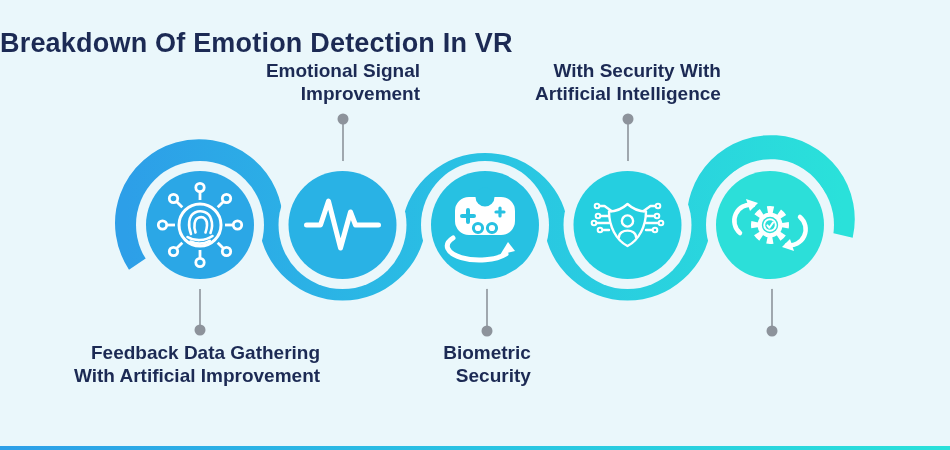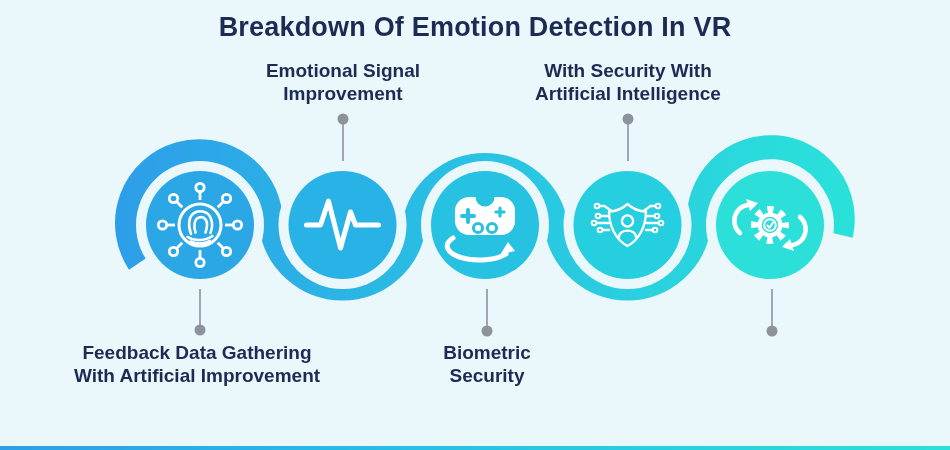--- a/index.html
+++ b/index.html
@@ -2,27 +2,27 @@
 <html><head>
 <meta charset="utf-8">
 <style>
   html,body { margin:0; padding:0; }
   .canvas {
     position:relative; width:950px; height:450px;
     background:#eaf7fb; overflow:hidden;
     font-family:"Liberation Sans", sans-serif;
   }
   .title {
-    position:absolute; top:12px; left:0; width:100%;
-    text-align:center; font-size:27px; font-weight:800;
+    position:absolute; top:28px; left:0; width:100%;
+    text-align:left; font-size:27px; font-weight:800;
     color:#1c2a54; letter-spacing:.2px;
   }
   .step-label {
     position:absolute; transform:translateX(-50%);
-    text-align:center; font-size:19px; font-weight:700;
+    text-align:right; font-size:19px; font-weight:700;
     color:#1c2a54; line-height:1.22; white-space:nowrap;
   }
   .diagram-svg { position:absolute; left:0; top:0; }
   .accent-bar {
     position:absolute; left:0; bottom:0; width:100%; height:4px;
     background:linear-gradient(90deg,#2d9fe8,#29c3e3,#2ae1da);
   }
 </style>
 </head>
 <body>

